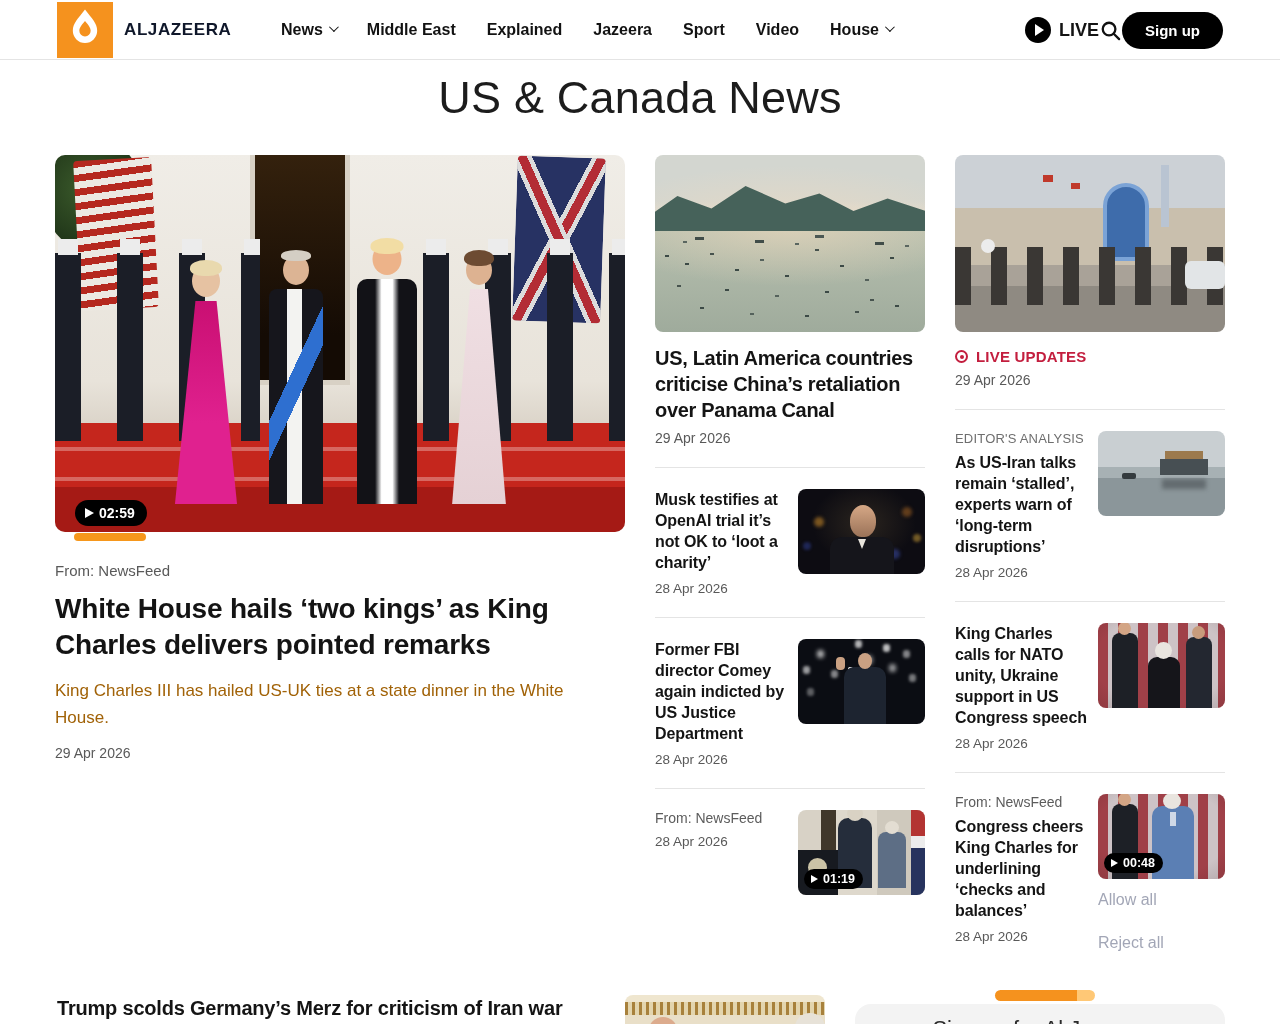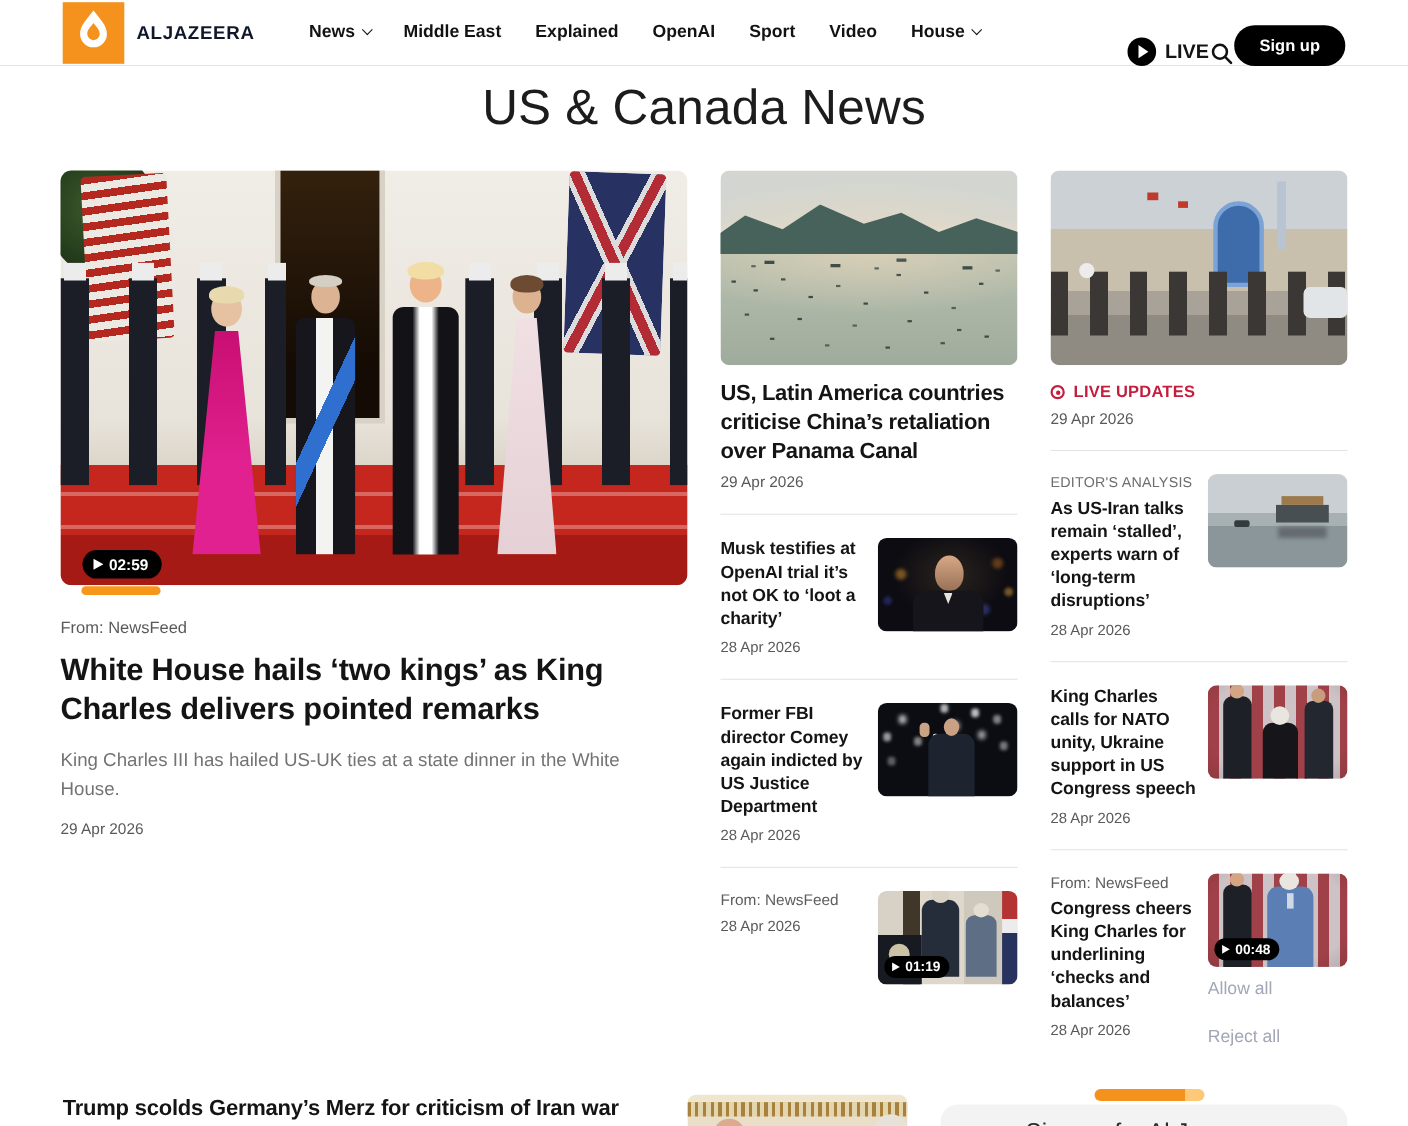--- a/index.html
+++ b/index.html
@@ -6,42 +6,42 @@
   html,body{width:1280px;height:1024px;overflow:hidden;background:#fff;
     font-family:"Liberation Sans",sans-serif;color:#141414;position:relative}
 
   
   .hdr{position:absolute;top:0;left:0;width:1280px;height:60px;background:#fff;border-bottom:1px solid #e4e4e4;z-index:6}
   .logo{position:absolute;left:57px;top:2px;width:56px;height:56px;background:#f5921e;display:flex;align-items:center;justify-content:center;cursor:pointer}
   .brand{position:absolute;left:124px;top:50%;transform:translateY(-50%);font-size:17px;font-weight:bold;color:#0f172a;letter-spacing:.6px;cursor:pointer}
   .nav{position:absolute;left:281px;top:0;height:60px;display:flex;align-items:center;gap:31px}
   .ni{font-size:16px;font-weight:bold;color:#121212;display:flex;align-items:center;gap:6px;cursor:pointer;white-space:nowrap}
   .chev{width:7px;height:7px;border-right:1.6px solid #121212;border-bottom:1.6px solid #121212;transform:rotate(45deg) translateY(-2px);margin-top:-3px}
-  .hright{position:absolute;right:57px;top:0;height:60px;display:flex;align-items:flex-end;}
+  .hright{position:absolute;right:57px;top:0;height:60px;display:flex;align-items:center;}
   .liveb{display:flex;align-items:center;gap:8px;font-weight:bold;font-size:18px;cursor:pointer}
   .pcirc{width:26px;height:26px;border-radius:50%;background:#000;position:relative}
   .pcirc::after{content:"";position:absolute;left:10px;top:7px;border-left:9px solid #fff;border-top:6px solid transparent;border-bottom:6px solid transparent}
   .searchi{cursor:pointer;display:flex;align-items:center}
   .signup{background:#000;color:#fff;font-size:15px;font-weight:bold;padding:10px 23px;border-radius:22px;cursor:pointer;border:none}
 
   .pagetitle{position:absolute;top:72px;left:0;width:1280px;text-align:center;font-size:45px;font-weight:400;color:#1c1c1c;letter-spacing:.2px}
 
   
   .colL{position:absolute;left:55px;top:155px;width:570px}
   .colM{position:absolute;left:655px;top:155px;width:270px}
   .colR{position:absolute;left:955px;top:155px;width:270px}
 
   .hero{width:570px;height:377px;border-radius:10px;position:relative;overflow:hidden;cursor:pointer}
   .heroprog{position:absolute;left:19px;top:378px;width:72px;height:8px;border-radius:4px;background:#f6971c}
   .badge{position:absolute;display:inline-flex;align-items:center;gap:5px;background:#000;color:#fff;border-radius:16px;padding:5px 12px 5px 10px;font-size:14px;font-weight:bold;z-index:3}
   .tri{width:0;height:0;border-left:9px solid #fff;border-top:5.5px solid transparent;border-bottom:5.5px solid transparent}
   .hero .badge{left:20px;bottom:6px}
   .kicker{color:#595959;font-size:15px;margin-top:30px}
   .leadtitle{margin-top:12px;font-size:28px;line-height:36px;font-weight:bold;color:#141414;max-width:505px;letter-spacing:-.2px;cursor:pointer}
-  .leadex{margin-top:14px;font-size:17px;line-height:27px;color:#737373;max-width:548px}
+  .leadex{margin-top:14px;font-size:17px;line-height:27px;color:#a16207;max-width:548px}
   .leaddate{margin-top:14px;font-size:14px;color:#595959}
 
   .topimg{width:270px;height:177px;border-radius:8px;position:relative;overflow:hidden;cursor:pointer}
   .ttitle{margin-top:13px;font-size:20px;line-height:26px;font-weight:bold;letter-spacing:-.3px;cursor:pointer}
   .tdate{margin-top:7px;font-size:14px;color:#595959}
   .liveupd{display:flex;align-items:center;gap:8px;color:#c31e3e;font-weight:bold;font-size:15px;margin-top:16px;letter-spacing:.2px}
   .dot{width:13px;height:13px;border-radius:50%;border:2px solid #c31e3e;position:relative;flex:none}
   .dot::after{content:"";position:absolute;left:2.5px;top:2.5px;width:4px;height:4px;border-radius:50%;background:#c31e3e}
   .colR .ttitle{margin-top:9px}
 
@@ -208,21 +208,21 @@
         <span>News</span>
         <span class="chev"></span>
       </span>
     <span class="ni">
         <span>Middle East</span>
       </span>
     <span class="ni">
         <span>Explained</span>
       </span>
     <span class="ni">
-        <span>OpenAI</span>
+        <span>Jazeera</span>
       </span>
     <span class="ni">
         <span>Sport</span>
       </span>
     <span class="ni">
         <span>Video</span>
       </span>
     <span class="ni">
         <span>House</span>
         <span class="chev"></span>

